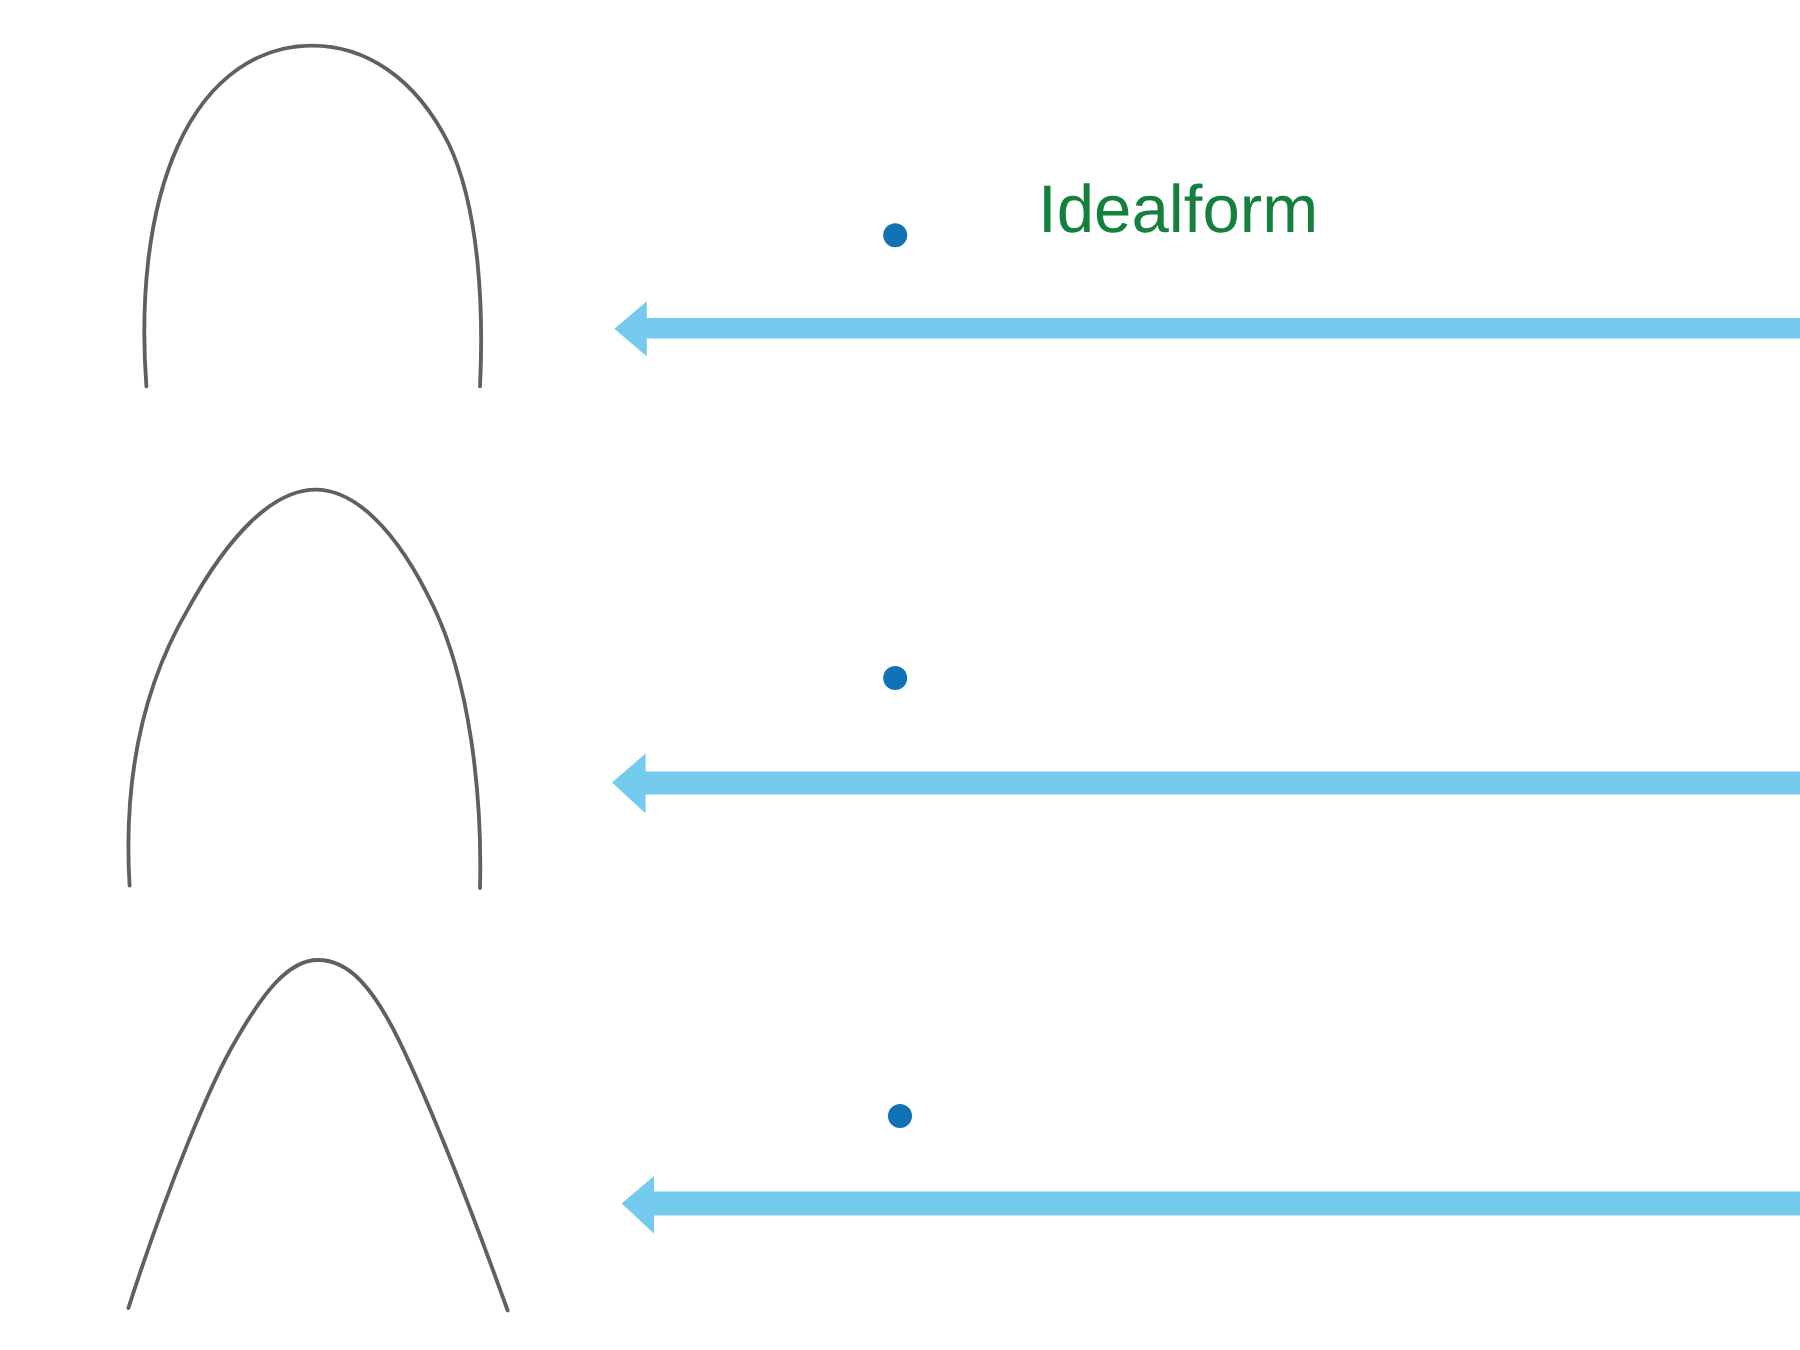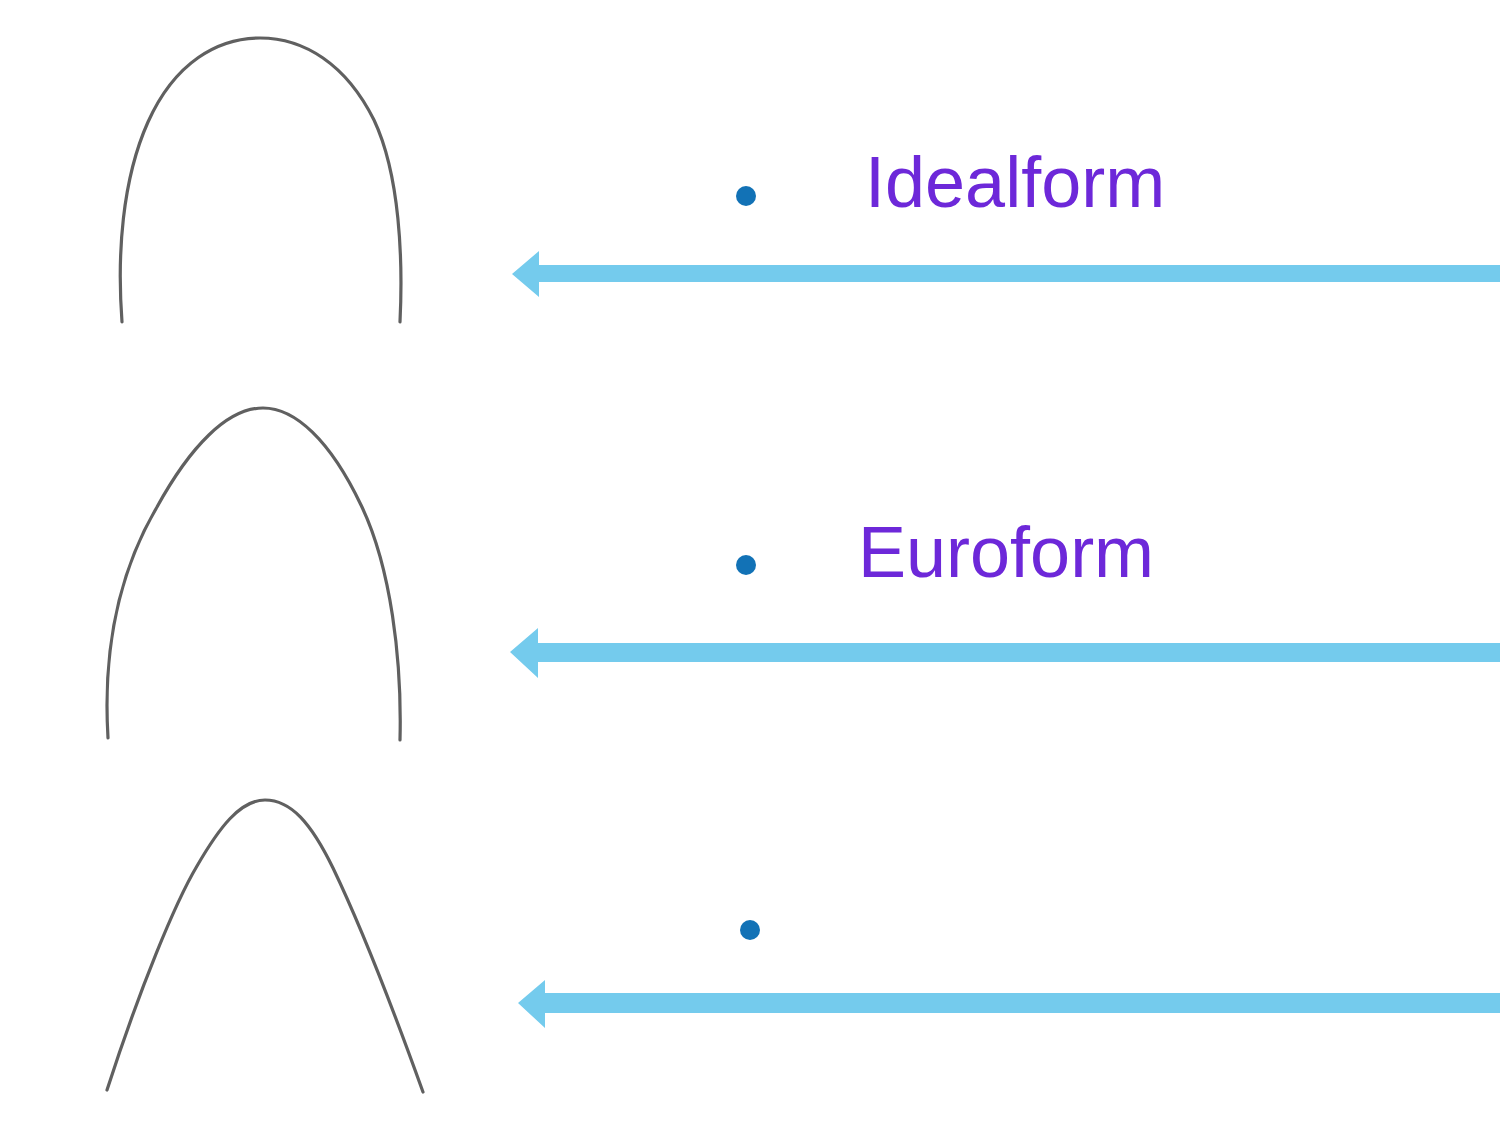--- a/index.html
+++ b/index.html
@@ -35,23 +35,23 @@
     height: 20px;
     border-radius: 50%;
     background: #1272b6;
   }
   .bullet1 { left: 736px; top: 186px; }
   .bullet2 { left: 736px; top: 555px; }
   .bullet3 { left: 740px; top: 920px; }
 
   .label {
     position: absolute;
-    font-size: 72px;
+    font-size: 56px;
     line-height: 1;
-    color: #6d28d9;
+    color: #15803d;
     white-space: nowrap;
     letter-spacing: 0;
   }
   .label1 { left: 865px; top: 146px; }
   .label2 { left: 858px; top: 516px; }
   .label3 { left: 870px; top: 884px; }
 
   .arrow {
     position: absolute;
     pointer-events: none;
@@ -87,21 +87,20 @@
              C 45 200, 80 115, 102 78
              C 124 40, 145 12, 170 12
              C 196 12, 216 35, 238 80
              C 262 130, 296 215, 328 304" stroke="#606060"></path>
   </svg>
 
   <span class="bullet bullet1"></span>
   <span class="label label1">Idealform</span>
 
   <span class="bullet bullet2"></span>
-  <span class="label label2">Euroform</span>
 
   <span class="bullet bullet3"></span>
 
   <svg class="arrow arrow1" width="988" height="52" viewBox="0 0 988 52">
     <polygon points="0,24 27,1 27,15 988,15 988,32 27,32 27,47" fill="#74cbed"></polygon>
   </svg>
 
   <svg class="arrow arrow2" width="990" height="54" viewBox="0 0 990 54">
     <polygon points="0,26 28,2 28,17 990,17 990,36 28,36 28,52" fill="#74cbed"></polygon>
   </svg>

